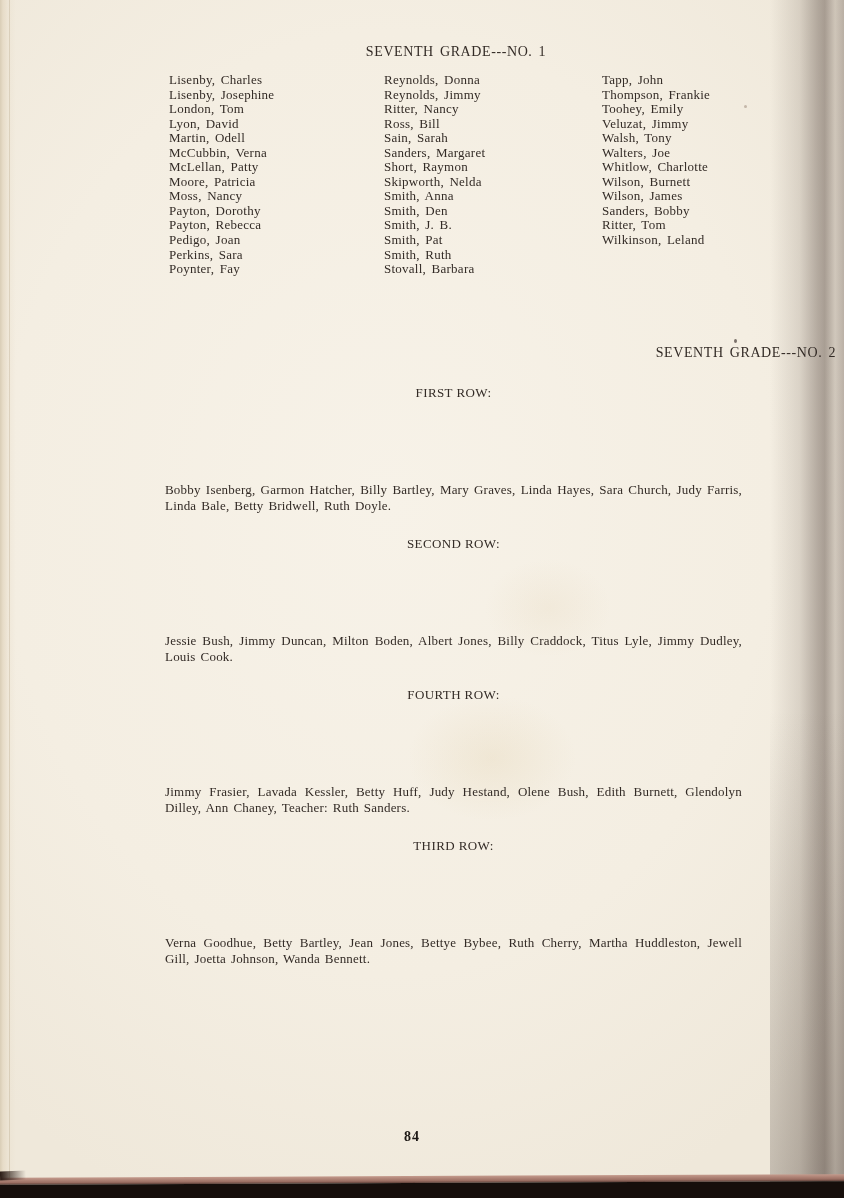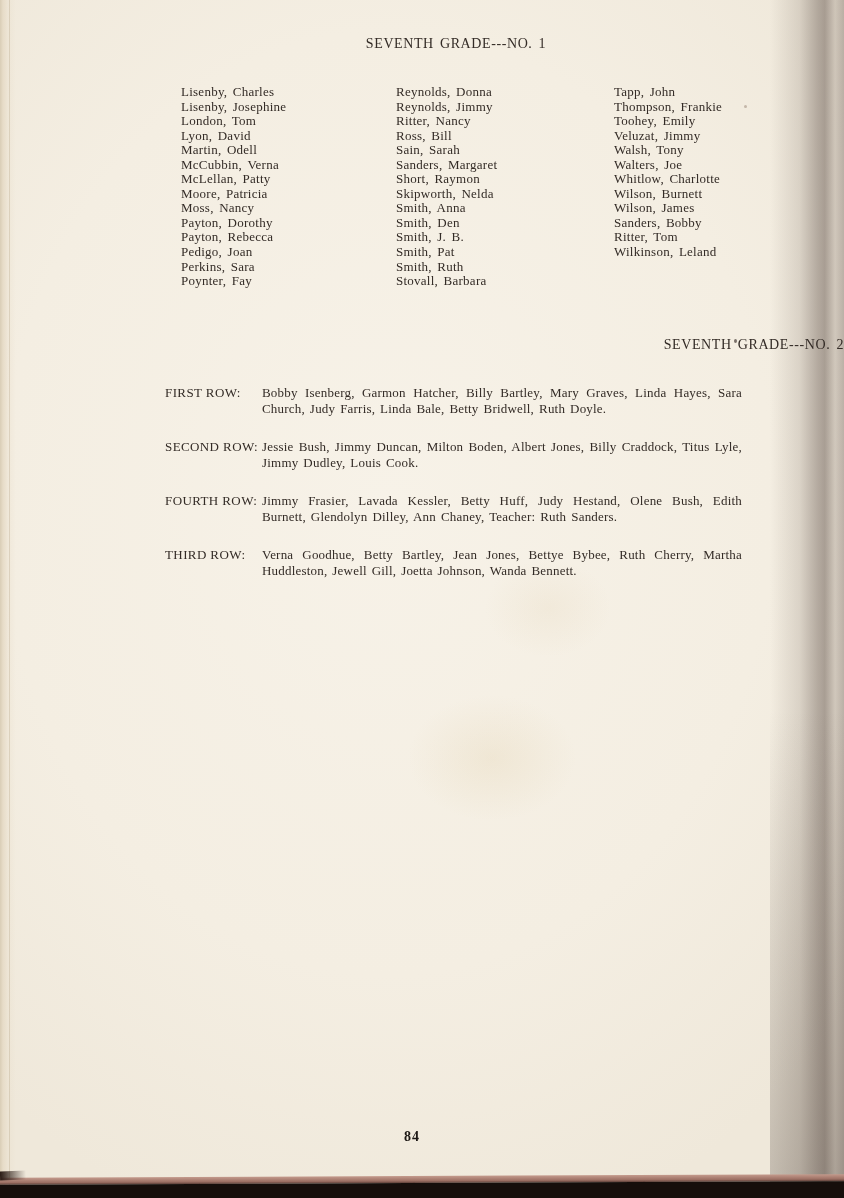--- a/index.html
+++ b/index.html
@@ -56,46 +56,47 @@
     height:23px;
     background:var(--strip-black,#160e0b);
   }
   .corner-notch{
     position:absolute;left:0;bottom:18px;width:26px;height:9px;
     background:linear-gradient(to right,#2a1c16,rgba(42,28,22,0));
     transform:rotate(-2deg);
   }
   
   .section-title{
-    position:absolute;left:0;right:0;margin:0;
+    position:absolute;left:0;right:0;margin:8px;
     padding-left:68px;
     text-align:center;
     font-size:14px;font-weight:normal;
     letter-spacing:0.6px;word-spacing:2px;
   }
   .t1{top:36px;}
   .t2{top:337px;text-align:right;}
   .name-col{
     position:absolute;top:69px;
-    margin:16px;padding:0;list-style:none;
+    margin:4px;padding:0;list-style:none;
     font-size:13px;line-height:14.55px;
     letter-spacing:0.25px;word-spacing:2px;
     white-space:nowrap;
   }
   .col1{left:165px;}
   .col2{left:380px;}
   .col3{left:598px;}
   .rows{
     position:absolute;left:165px;top:385px;width:577px;
   }
   .row-entry{
-    display:flex;align-items:flex-start;
+    display:flex;align-items:center;
     margin-bottom:23px;
     font-size:13px;line-height:15.5px;
     letter-spacing:0.2px;
+    flex-direction:column;
   }
   .row-label{
     flex:0 0 97px;
     white-space:nowrap;
     letter-spacing:0.4px;
   }
   .row-text{
     flex:1 1 auto;
     text-align:justify;
     text-justify:inter-word;

